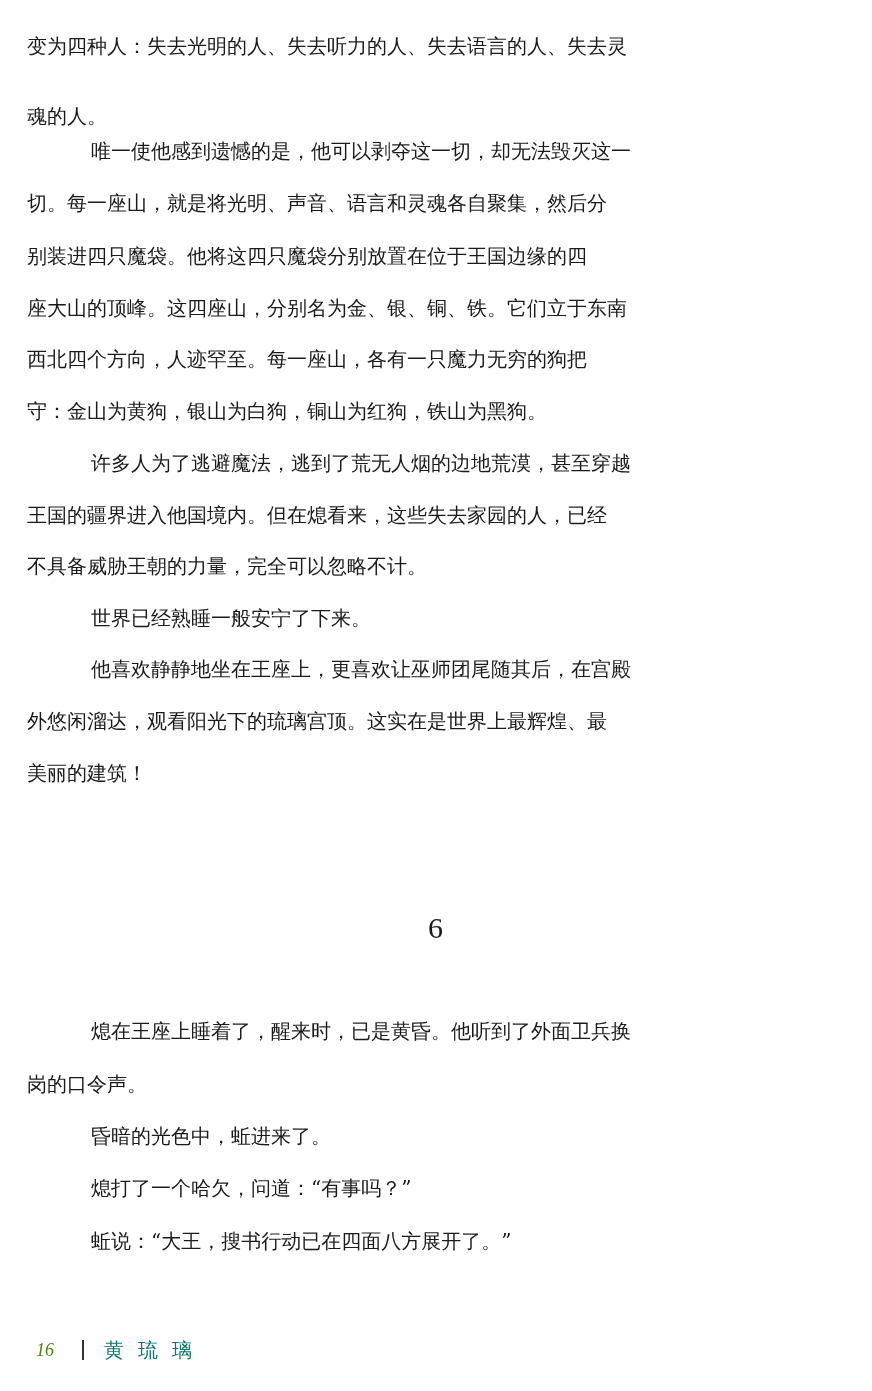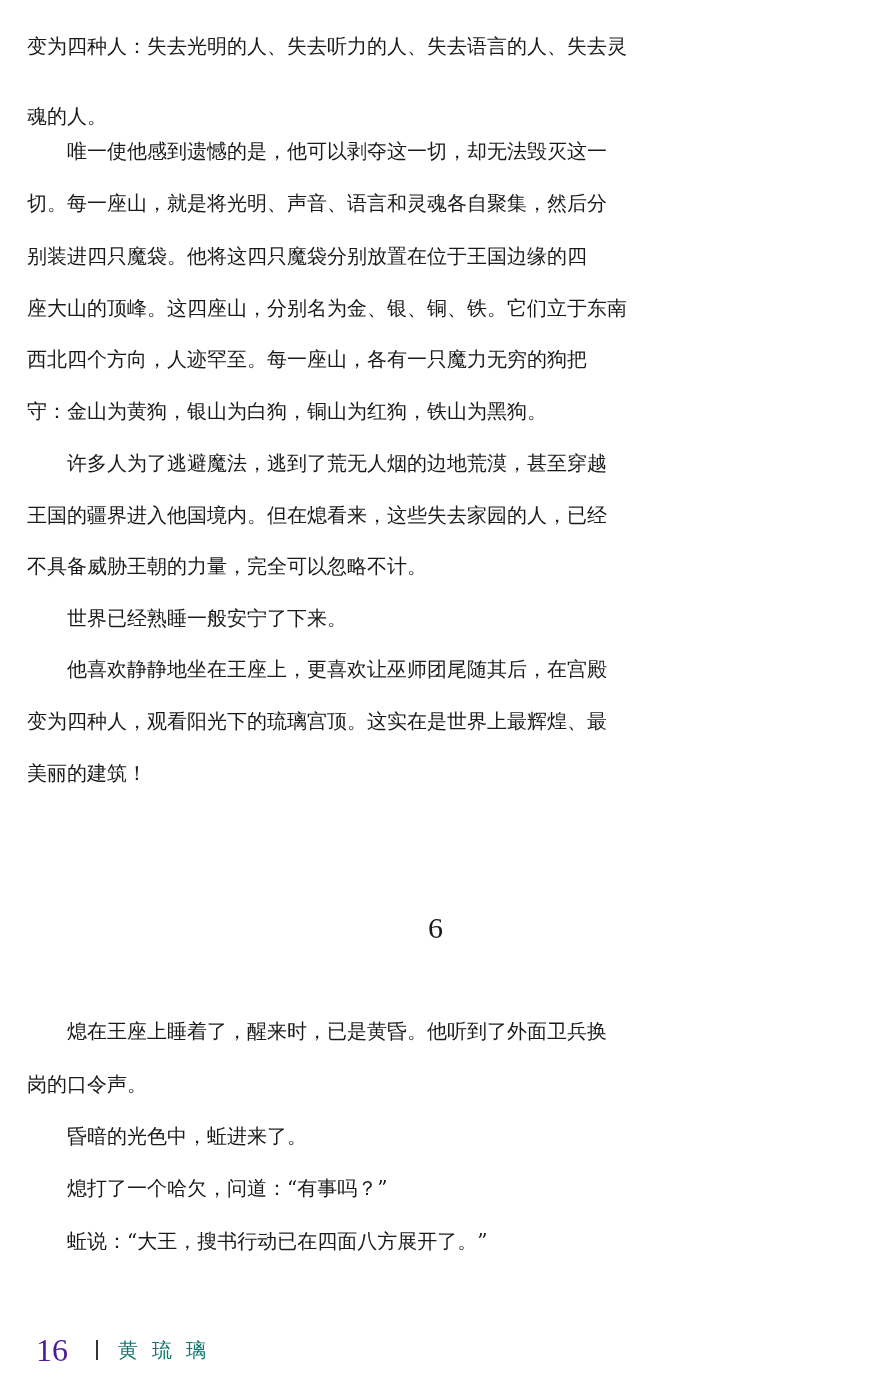--- a/index.html
+++ b/index.html
@@ -1,46 +1,46 @@
 <!DOCTYPE html>
 <html><head>
 <meta charset="utf-8">
 <style>
   html, body { margin: 0; padding: 0; background: #ffffff; }
   body { width: 872px; height: 1391px; position: relative; overflow: hidden;
          font-family: "DejaVu Serif", "Liberation Serif", serif; color: #1a1a1a; }
   .page { position: absolute; left: 27px; top: 18px; width: 817px; }
   .line { position: absolute; left: 0; height: 40px; font-size: 20px; line-height: 40px;
           white-space: nowrap; letter-spacing: 0px; }
-  .indent { left: 40px; }
+  .indent { left: 64px; }
   .chapter { position: absolute; left: 0; width: 817px; text-align: center;
              font-family: "Liberation Serif", serif; font-size: 30px; line-height: 40px; }
   .footer { position: absolute; left: 36px; top: 1330px; height: 40px; display: flex; align-items: center; }
-  .page-num { font-family: "Liberation Serif", serif; font-size: 32px; color: #4c1d95; }
+  .page-num { font-family: "Liberation Serif", serif; font-style: italic; font-size: 18px; color: #4d7c0f; }
   .divider { display: inline-block; width: 2px; height: 20px; background: #333; margin-left: 28px; margin-right: 20px; }
   .book-title { font-family: "DejaVu Sans", sans-serif; font-size: 20px; letter-spacing: 14px; color: #0f766e; }
 </style>
 </head>
 <body>
 
 <div class="page">
   <div class="line" style="top:8px">变为四种人：失去光明的人、失去听力的人、失去语言的人、失去灵</div>
   <div class="line" style="top:78px">魂的人。</div>
   <div class="line indent" style="top:113px">唯一使他感到遗憾的是，他可以剥夺这一切，却无法毁灭这一</div>
   <div class="line" style="top:165px">切。每一座山，就是将光明、声音、语言和灵魂各自聚集，然后分</div>
   <div class="line" style="top:218px">别装进四只魔袋。他将这四只魔袋分别放置在位于王国边缘的四</div>
   <div class="line" style="top:270px">座大山的顶峰。这四座山，分别名为金、银、铜、铁。它们立于东南</div>
   <div class="line" style="top:321px">西北四个方向，人迹罕至。每一座山，各有一只魔力无穷的狗把</div>
   <div class="line" style="top:373px">守：金山为黄狗，银山为白狗，铜山为红狗，铁山为黑狗。</div>
   <div class="line indent" style="top:425px">许多人为了逃避魔法，逃到了荒无人烟的边地荒漠，甚至穿越</div>
   <div class="line" style="top:477px">王国的疆界进入他国境内。但在熄看来，这些失去家园的人，已经</div>
   <div class="line" style="top:528px">不具备威胁王朝的力量，完全可以忽略不计。</div>
   <div class="line indent" style="top:580px">世界已经熟睡一般安宁了下来。</div>
   <div class="line indent" style="top:631px">他喜欢静静地坐在王座上，更喜欢让巫师团尾随其后，在宫殿</div>
-  <div class="line" style="top:683px">变为四种人，观看阳光下的琉璃宫顶。这实在是世界上最辉煌、最</div>
+  <div class="line" style="top:683px">外悠闲溜达，观看阳光下的琉璃宫顶。这实在是世界上最辉煌、最</div>
   <div class="line" style="top:735px">美丽的建筑！</div>
 
   <div class="chapter" style="top:890px">6</div>
 
   <div class="line indent" style="top:993px">熄在王座上睡着了，醒来时，已是黄昏。他听到了外面卫兵换</div>
   <div class="line" style="top:1046px">岗的口令声。</div>
   <div class="line indent" style="top:1098px">昏暗的光色中，蚯进来了。</div>
   <div class="line indent" style="top:1150px">熄打了一个哈欠，问道：“有事吗？”</div>
   <div class="line indent" style="top:1203px">蚯说：“大王，搜书行动已在四面八方展开了。”</div>
 </div>

